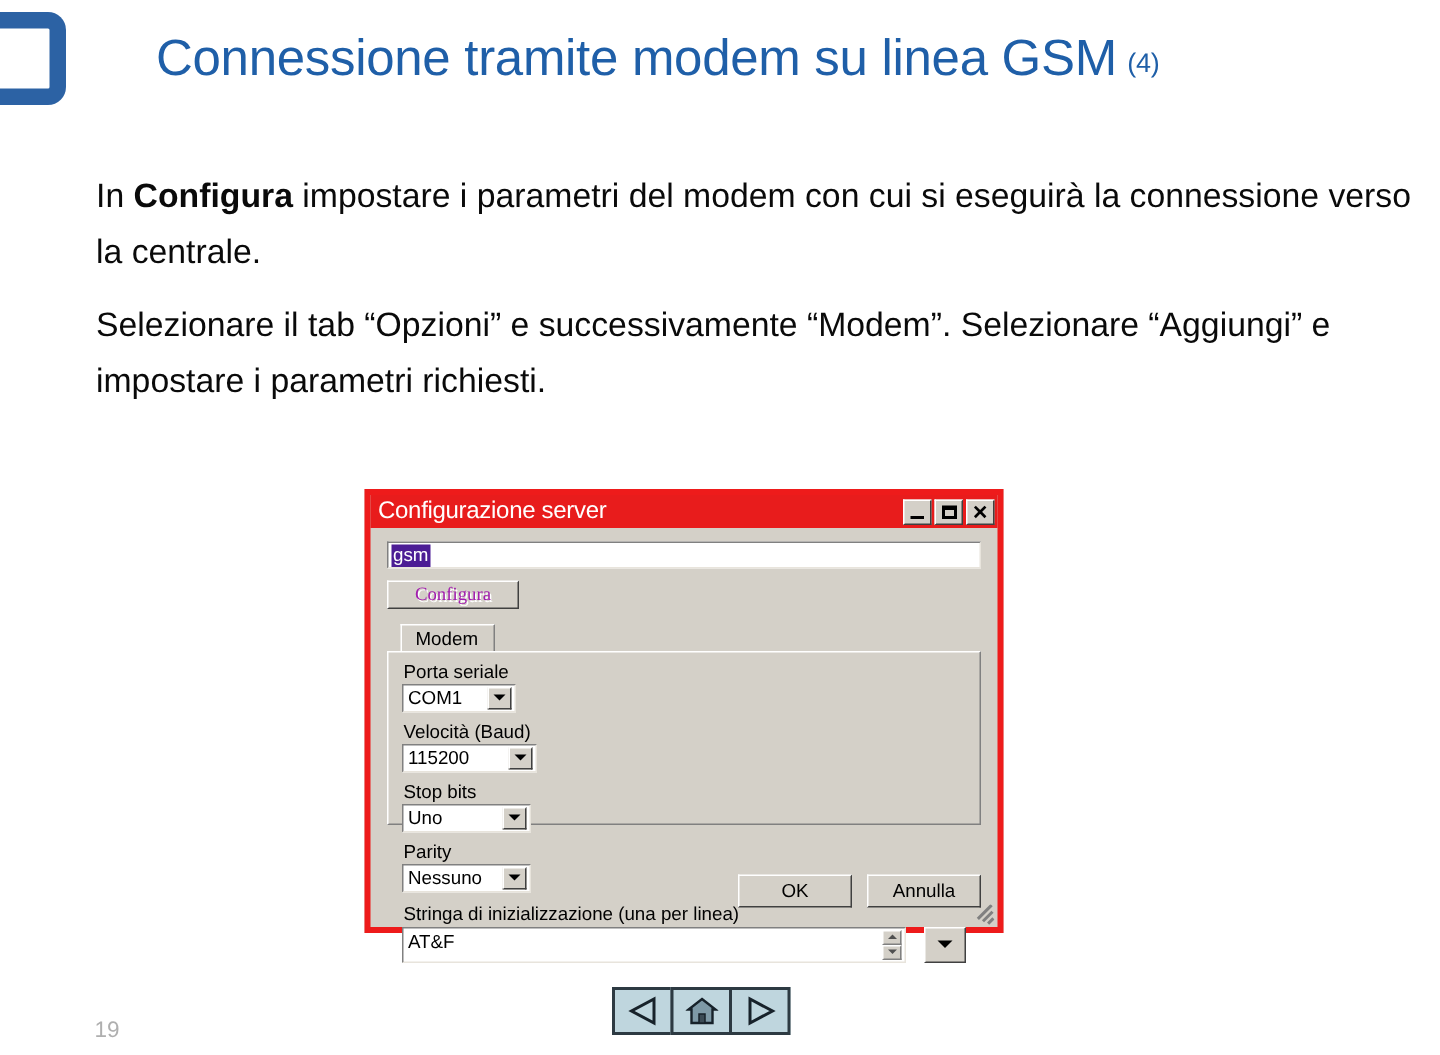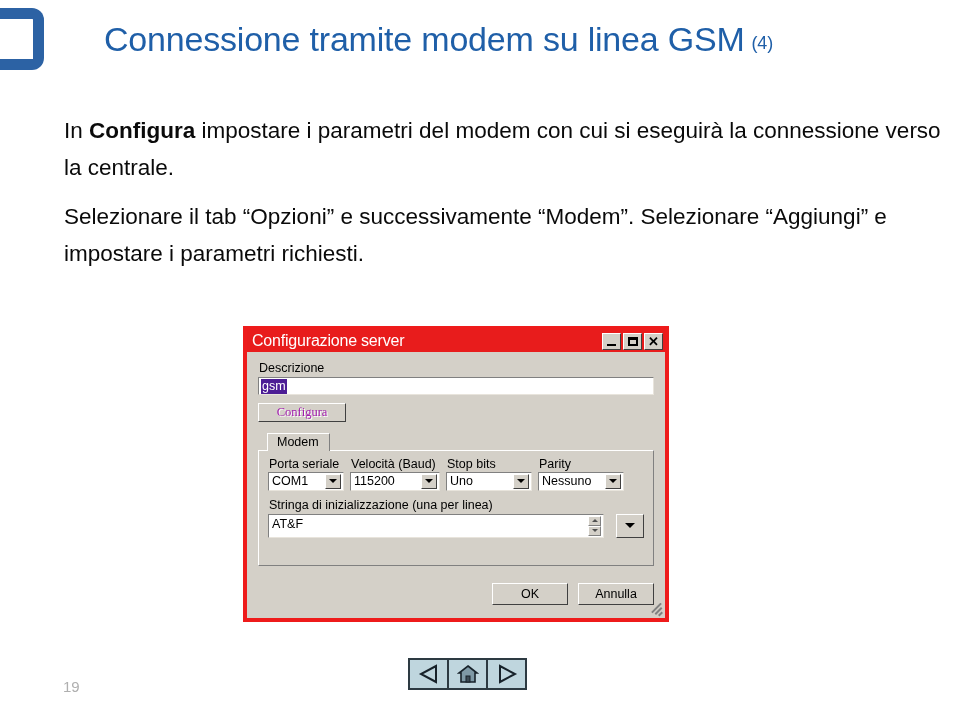--- a/index.html
+++ b/index.html
@@ -249,21 +249,21 @@
     margin-top: -1px;
     border-top: 1px solid #ffffff;
     border-left: 1px solid #ffffff;
     border-right: 1px solid #808080;
     border-bottom: 1px solid #808080;
     background: #D4D0C8;
     padding: 6px 9px 10px 9px;
     height: 116px;
   }
 
-  #serial-row { display: flex; gap: 6px; }
+  #serial-row { display: flex; gap: 6px; flex-direction: column; }
   .field-group { display: flex; flex-direction: column; }
   .field-group .fld-label { margin-bottom: 1px; }
 
   #porta-group { width: 76px; }
   #velocita-group { width: 90px; }
   #parity-group { width: 86px; }
   #stopbits-group { width: 86px; }
 
   #init-label { margin-top: 7px; }
 
@@ -410,21 +410,20 @@
     <div class="tb-btn">
       <span class="max-sq"></span>
     </div>
     <div class="tb-btn">
       <span class="glyph x-glyph">✕</span>
     </div>
   </div>
 
   <div id="dialog-body">
 
-    <div class="fld-label">Descrizione</div>
     <div id="descrizione-input">
       <span id="descrizione-value">gsm</span>
     </div>
 
     <div id="tipo-row">
       <div class="btn disabled" id="configura-button">Configura</div>
     </div>
 
     <div id="tab-area">
       <div id="modem-tab">Modem</div>

